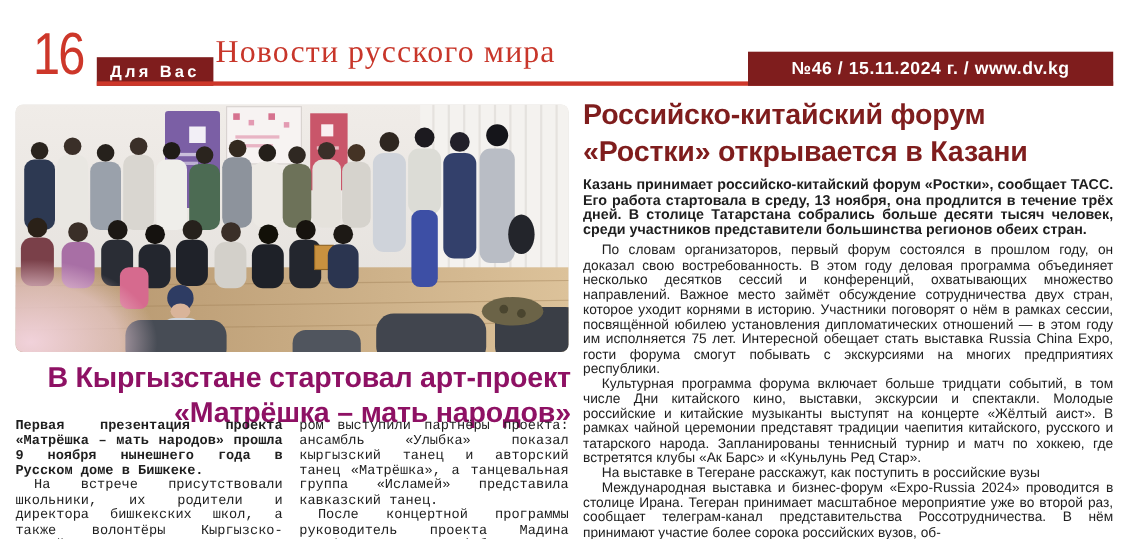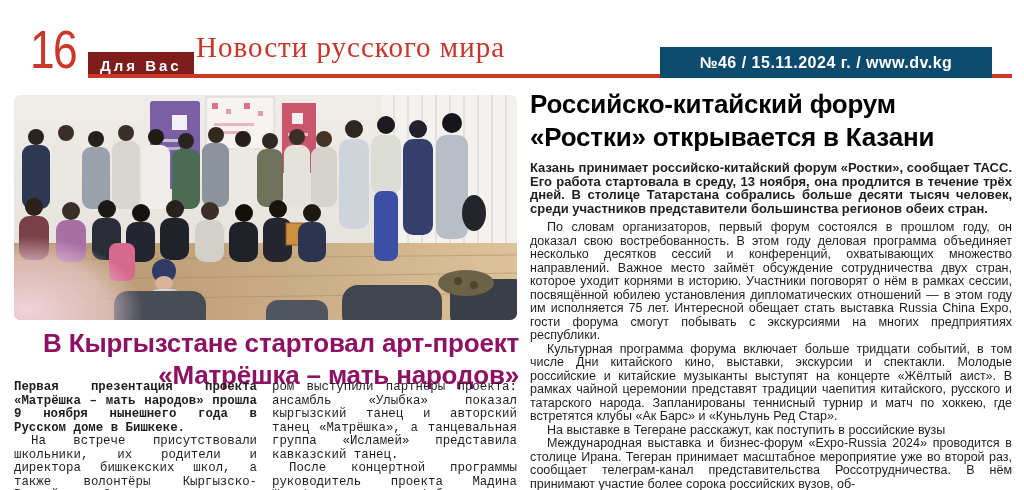--- a/index.html
+++ b/index.html
@@ -19,21 +19,21 @@
     padding:0 12px;box-sizing:border-box;white-space:nowrap;
   }
   .masthead-title{
     position:absolute;left:196px;top:24px;font-family:"Liberation Serif",serif;
     font-size:29px;line-height:46px;color:#c8362a;white-space:nowrap;letter-spacing:1px;
   }
   .masthead-rule{
     position:absolute;left:88px;top:74px;width:924px;height:4px;background:#cd372a;
   }
   .issue-box{
-    position:absolute;left:660px;top:47px;width:332px;height:31px;background:#0c4a6e;
+    position:absolute;left:680px;top:47px;width:332px;height:31px;background:#7f1d1d;
     color:#ffffff;font-weight:bold;font-size:16px;display:flex;align-items:center;
     justify-content:center;letter-spacing:.5px;white-space:nowrap;
   }
   
   .photo{
     position:absolute;left:14px;top:95px;width:503px;height:225px;border-radius:7px;
     overflow:hidden;background:#e8e5e1;
   }
   .photo svg{display:block;width:100%;height:100%;}
   .l-headline{
@@ -44,21 +44,21 @@
   .l-col{position:absolute;top:0;height:109px;overflow:hidden;font-size:12.4px;
     line-height:13.5px;text-align:justify;hyphens:auto;}
   .l-col1{left:0;width:243px;}
   .l-col2{left:258px;width:245px;}
   .lead-left{font-weight:bold;margin:0 0 1px 0;}
   .l-col p{margin:0;}
   .indent{text-indent:17px;}
   
   .right-col{position:absolute;left:530px;top:88px;width:482px;height:402px;overflow:hidden;}
   .r-headline{
-    color:#000000;font-weight:bold;font-size:26px;line-height:33px;margin:0 0 7px 0;
+    color:#7f1d1d;font-weight:bold;font-size:26px;line-height:33px;margin:0 0 7px 0;
     letter-spacing:-.2px;white-space:nowrap;
   }
   .r-lead{font-weight:bold;font-size:13px;line-height:13.6px;text-align:justify;margin:0 0 6px 0;}
   .r-body p{font-size:12.5px;line-height:13.5px;text-align:justify;margin:0;hyphens:auto;}
 </style>
 </head>
 <body>
 
 <div class="page">
 

